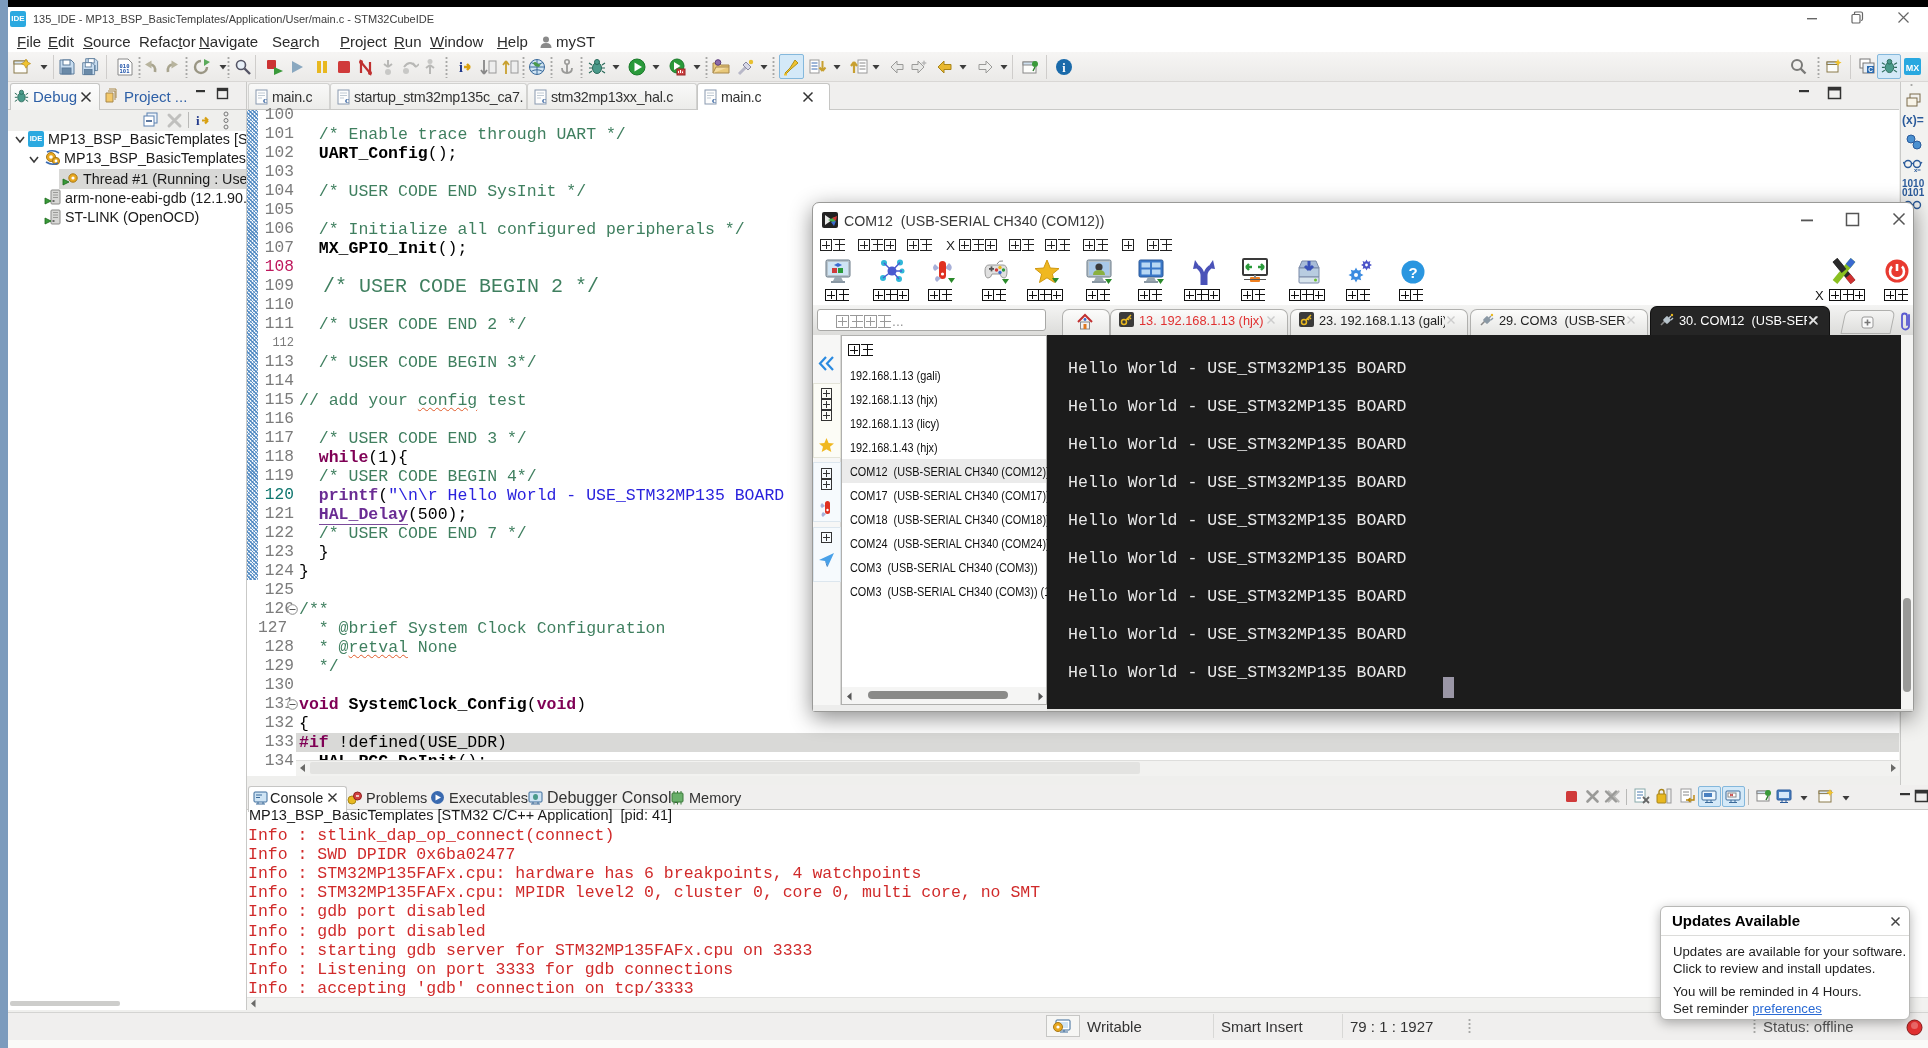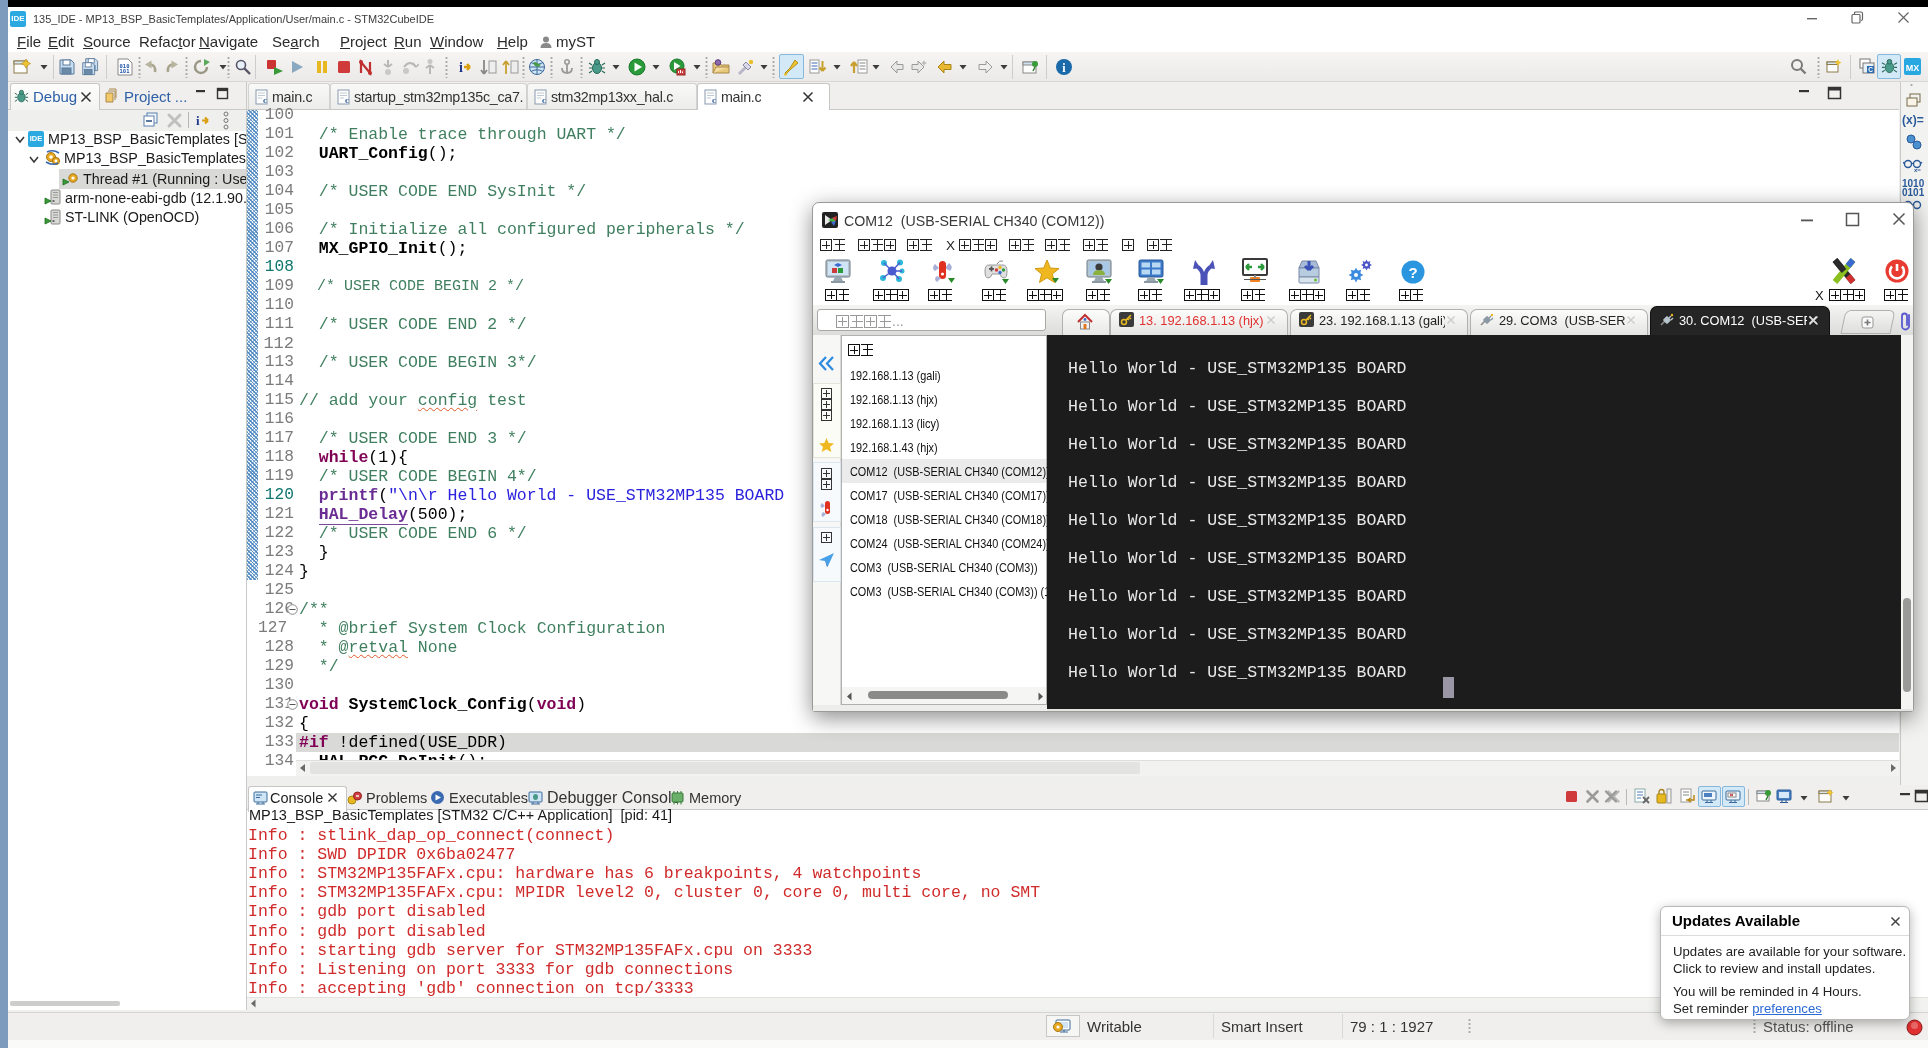--- a/index.html
+++ b/index.html
@@ -416,45 +416,45 @@
 <div class="ab mono" style="left:258px;top:143.5px;font-size:16.2px;color:#7b7b7b;white-space:pre;width:36px;text-align:right;line-height:19px;">102</div>
 <div class="ab mono" style="left:299px;top:143.5px;font-size:16.5px;color:#000;white-space:pre;line-height:19px;">  <b style="color:#000">UART_Config</b>();</div>
 <div class="ab mono" style="left:258px;top:162.5px;font-size:16.2px;color:#7b7b7b;white-space:pre;width:36px;text-align:right;line-height:19px;">103</div>
 <div class="ab mono" style="left:258px;top:181.5px;font-size:16.2px;color:#7b7b7b;white-space:pre;width:36px;text-align:right;line-height:19px;">104</div>
 <div class="ab mono" style="left:299px;top:181.5px;font-size:16.5px;color:#000;white-space:pre;line-height:19px;">  <span style="color:#3f7f5f">/* USER CODE END SysInit */</span></div>
 <div class="ab mono" style="left:258px;top:200.5px;font-size:16.2px;color:#7b7b7b;white-space:pre;width:36px;text-align:right;line-height:19px;">105</div>
 <div class="ab mono" style="left:258px;top:219.5px;font-size:16.2px;color:#7b7b7b;white-space:pre;width:36px;text-align:right;line-height:19px;">106</div>
 <div class="ab mono" style="left:299px;top:219.5px;font-size:16.5px;color:#000;white-space:pre;line-height:19px;">  <span style="color:#3f7f5f">/* Initialize all configured peripherals */</span></div>
 <div class="ab mono" style="left:258px;top:238.5px;font-size:16.2px;color:#7b7b7b;white-space:pre;width:36px;text-align:right;line-height:19px;">107</div>
 <div class="ab mono" style="left:299px;top:238.5px;font-size:16.5px;color:#000;white-space:pre;line-height:19px;">  <b style="color:#000">MX_GPIO_Init</b>();</div>
-<div class="ab mono" style="left:258px;top:257.5px;font-size:16.2px;color:#0f766e;white-space:pre;width:36px;text-align:right;line-height:19px;">108</div>
+<div class="ab mono" style="left:258px;top:257.5px;font-size:16.2px;color:#be185d;white-space:pre;width:36px;text-align:right;line-height:19px;">108</div>
 <div class="ab mono" style="left:258px;top:276.5px;font-size:16.2px;color:#7b7b7b;white-space:pre;width:36px;text-align:right;line-height:19px;">109</div>
-<div class="ab mono" style="left:299px;top:276.5px;font-size:15px;color:#000;white-space:pre;line-height:19px;">  <span style="color:#3f7f5f">/* USER CODE BEGIN 2 */</span></div>
+<div class="ab mono" style="left:299px;top:276.5px;font-size:20px;color:#000;white-space:pre;line-height:19px;">  <span style="color:#3f7f5f">/* USER CODE BEGIN 2 */</span></div>
 <div class="ab mono" style="left:258px;top:295.5px;font-size:16.2px;color:#7b7b7b;white-space:pre;width:36px;text-align:right;line-height:19px;">110</div>
 <div class="ab mono" style="left:258px;top:314.5px;font-size:16.2px;color:#7b7b7b;white-space:pre;width:36px;text-align:right;line-height:19px;">111</div>
 <div class="ab mono" style="left:299px;top:314.5px;font-size:16.5px;color:#000;white-space:pre;line-height:19px;">  <span style="color:#3f7f5f">/* USER CODE END 2 */</span></div>
-<div class="ab mono" style="left:258px;top:333.5px;font-size:17px;color:#7b7b7b;white-space:pre;width:36px;text-align:right;line-height:19px;">112</div>
+<div class="ab mono" style="left:258px;top:333.5px;font-size:12px;color:#7b7b7b;white-space:pre;width:36px;text-align:right;line-height:19px;">112</div>
 <div class="ab mono" style="left:258px;top:352.5px;font-size:16.2px;color:#7b7b7b;white-space:pre;width:36px;text-align:right;line-height:19px;">113</div>
 <div class="ab mono" style="left:299px;top:352.5px;font-size:16.5px;color:#000;white-space:pre;line-height:19px;">  <span style="color:#3f7f5f">/* USER CODE BEGIN 3*/</span></div>
 <div class="ab mono" style="left:258px;top:371.5px;font-size:16.2px;color:#7b7b7b;white-space:pre;width:36px;text-align:right;line-height:19px;">114</div>
 <div class="ab mono" style="left:258px;top:390.5px;font-size:16.2px;color:#7b7b7b;white-space:pre;width:36px;text-align:right;line-height:19px;">115</div>
 <div class="ab mono" style="left:299px;top:390.5px;font-size:16.5px;color:#000;white-space:pre;line-height:19px;"><span style="color:#3f7f5f">// add your </span><span style="color:#3f7f5f;font-weight:normal;text-decoration:underline wavy #e05a2a 1px;text-underline-offset:2px">config</span><span style="color:#3f7f5f"> test</span></div>
 <div class="ab mono" style="left:258px;top:409.5px;font-size:16.2px;color:#7b7b7b;white-space:pre;width:36px;text-align:right;line-height:19px;">116</div>
 <div class="ab mono" style="left:258px;top:428.5px;font-size:16.2px;color:#7b7b7b;white-space:pre;width:36px;text-align:right;line-height:19px;">117</div>
 <div class="ab mono" style="left:299px;top:428.5px;font-size:16.5px;color:#000;white-space:pre;line-height:19px;">  <span style="color:#3f7f5f">/* USER CODE END 3 */</span></div>
 <div class="ab mono" style="left:258px;top:447.5px;font-size:16.2px;color:#7b7b7b;white-space:pre;width:36px;text-align:right;line-height:19px;">118</div>
 <div class="ab mono" style="left:299px;top:447.5px;font-size:16.5px;color:#000;white-space:pre;line-height:19px;">  <b style="color:#7f0055">while</b>(1){</div>
 <div class="ab mono" style="left:258px;top:466.5px;font-size:16.2px;color:#7b7b7b;white-space:pre;width:36px;text-align:right;line-height:19px;">119</div>
 <div class="ab mono" style="left:299px;top:466.5px;font-size:16.5px;color:#000;white-space:pre;line-height:19px;">  <span style="color:#3f7f5f">/* USER CODE BEGIN 4*/</span></div>
 <div class="ab mono" style="left:258px;top:485.5px;font-size:16.2px;color:#0f766e;white-space:pre;width:36px;text-align:right;line-height:19px;">120</div>
 <div class="ab mono" style="left:299px;top:485.5px;font-size:16.5px;color:#000;white-space:pre;line-height:19px;">  <b style="color:#6a2c93">printf</b>(<span style="color:#2a22dd">"\n\r Hello World - USE_STM32MP135 BOARD</span></div>
 <div class="ab mono" style="left:258px;top:504.5px;font-size:16.2px;color:#7b7b7b;white-space:pre;width:36px;text-align:right;line-height:19px;">121</div>
 <div class="ab mono" style="left:299px;top:504.5px;font-size:16.5px;color:#000;white-space:pre;line-height:19px;">  <span style="color:#6a2c93;font-weight:bold;border-bottom:1.5px solid #7a4a9a">HAL_Delay</span>(500);</div>
 <div class="ab mono" style="left:258px;top:523.5px;font-size:16.2px;color:#7b7b7b;white-space:pre;width:36px;text-align:right;line-height:19px;">122</div>
-<div class="ab mono" style="left:299px;top:523.5px;font-size:16.5px;color:#000;white-space:pre;line-height:19px;">  <span style="color:#3f7f5f">/* USER CODE END 6 */</span></div>
+<div class="ab mono" style="left:299px;top:523.5px;font-size:16.5px;color:#000;white-space:pre;line-height:19px;">  <span style="color:#3f7f5f">/* USER CODE END 7 */</span></div>
 <div class="ab mono" style="left:258px;top:542.5px;font-size:16.2px;color:#7b7b7b;white-space:pre;width:36px;text-align:right;line-height:19px;">123</div>
 <div class="ab mono" style="left:299px;top:542.5px;font-size:16.5px;color:#000;white-space:pre;line-height:19px;">  }</div>
 <div class="ab mono" style="left:258px;top:561.5px;font-size:16.2px;color:#7b7b7b;white-space:pre;width:36px;text-align:right;line-height:19px;">124</div>
 <div class="ab mono" style="left:299px;top:561.5px;font-size:16.5px;color:#000;white-space:pre;line-height:19px;">}</div>
 <div class="ab mono" style="left:258px;top:580.5px;font-size:16.2px;color:#7b7b7b;white-space:pre;width:36px;text-align:right;line-height:19px;">125</div>
 <div class="ab mono" style="left:258px;top:599.5px;font-size:16.2px;color:#7b7b7b;white-space:pre;width:36px;text-align:right;line-height:19px;">126</div>
 <div class="ab mono" style="left:299px;top:599.5px;font-size:16.5px;color:#000;white-space:pre;line-height:19px;"><span style="color:#3f7f5f">/**</span></div>
 <div class="ab mono" style="left:258px;top:618.5px;font-size:16.2px;color:#7b7b7b;white-space:pre;width:36px;text-align:left;line-height:19px;">127</div>
 <div class="ab mono" style="left:299px;top:618.5px;font-size:16.5px;color:#000;white-space:pre;line-height:19px;">  <span style="color:#3f7f5f">* @brief System Clock Configuration</span></div>
 <div class="ab mono" style="left:258px;top:637.5px;font-size:16.2px;color:#7b7b7b;white-space:pre;width:36px;text-align:right;line-height:19px;">128</div>

